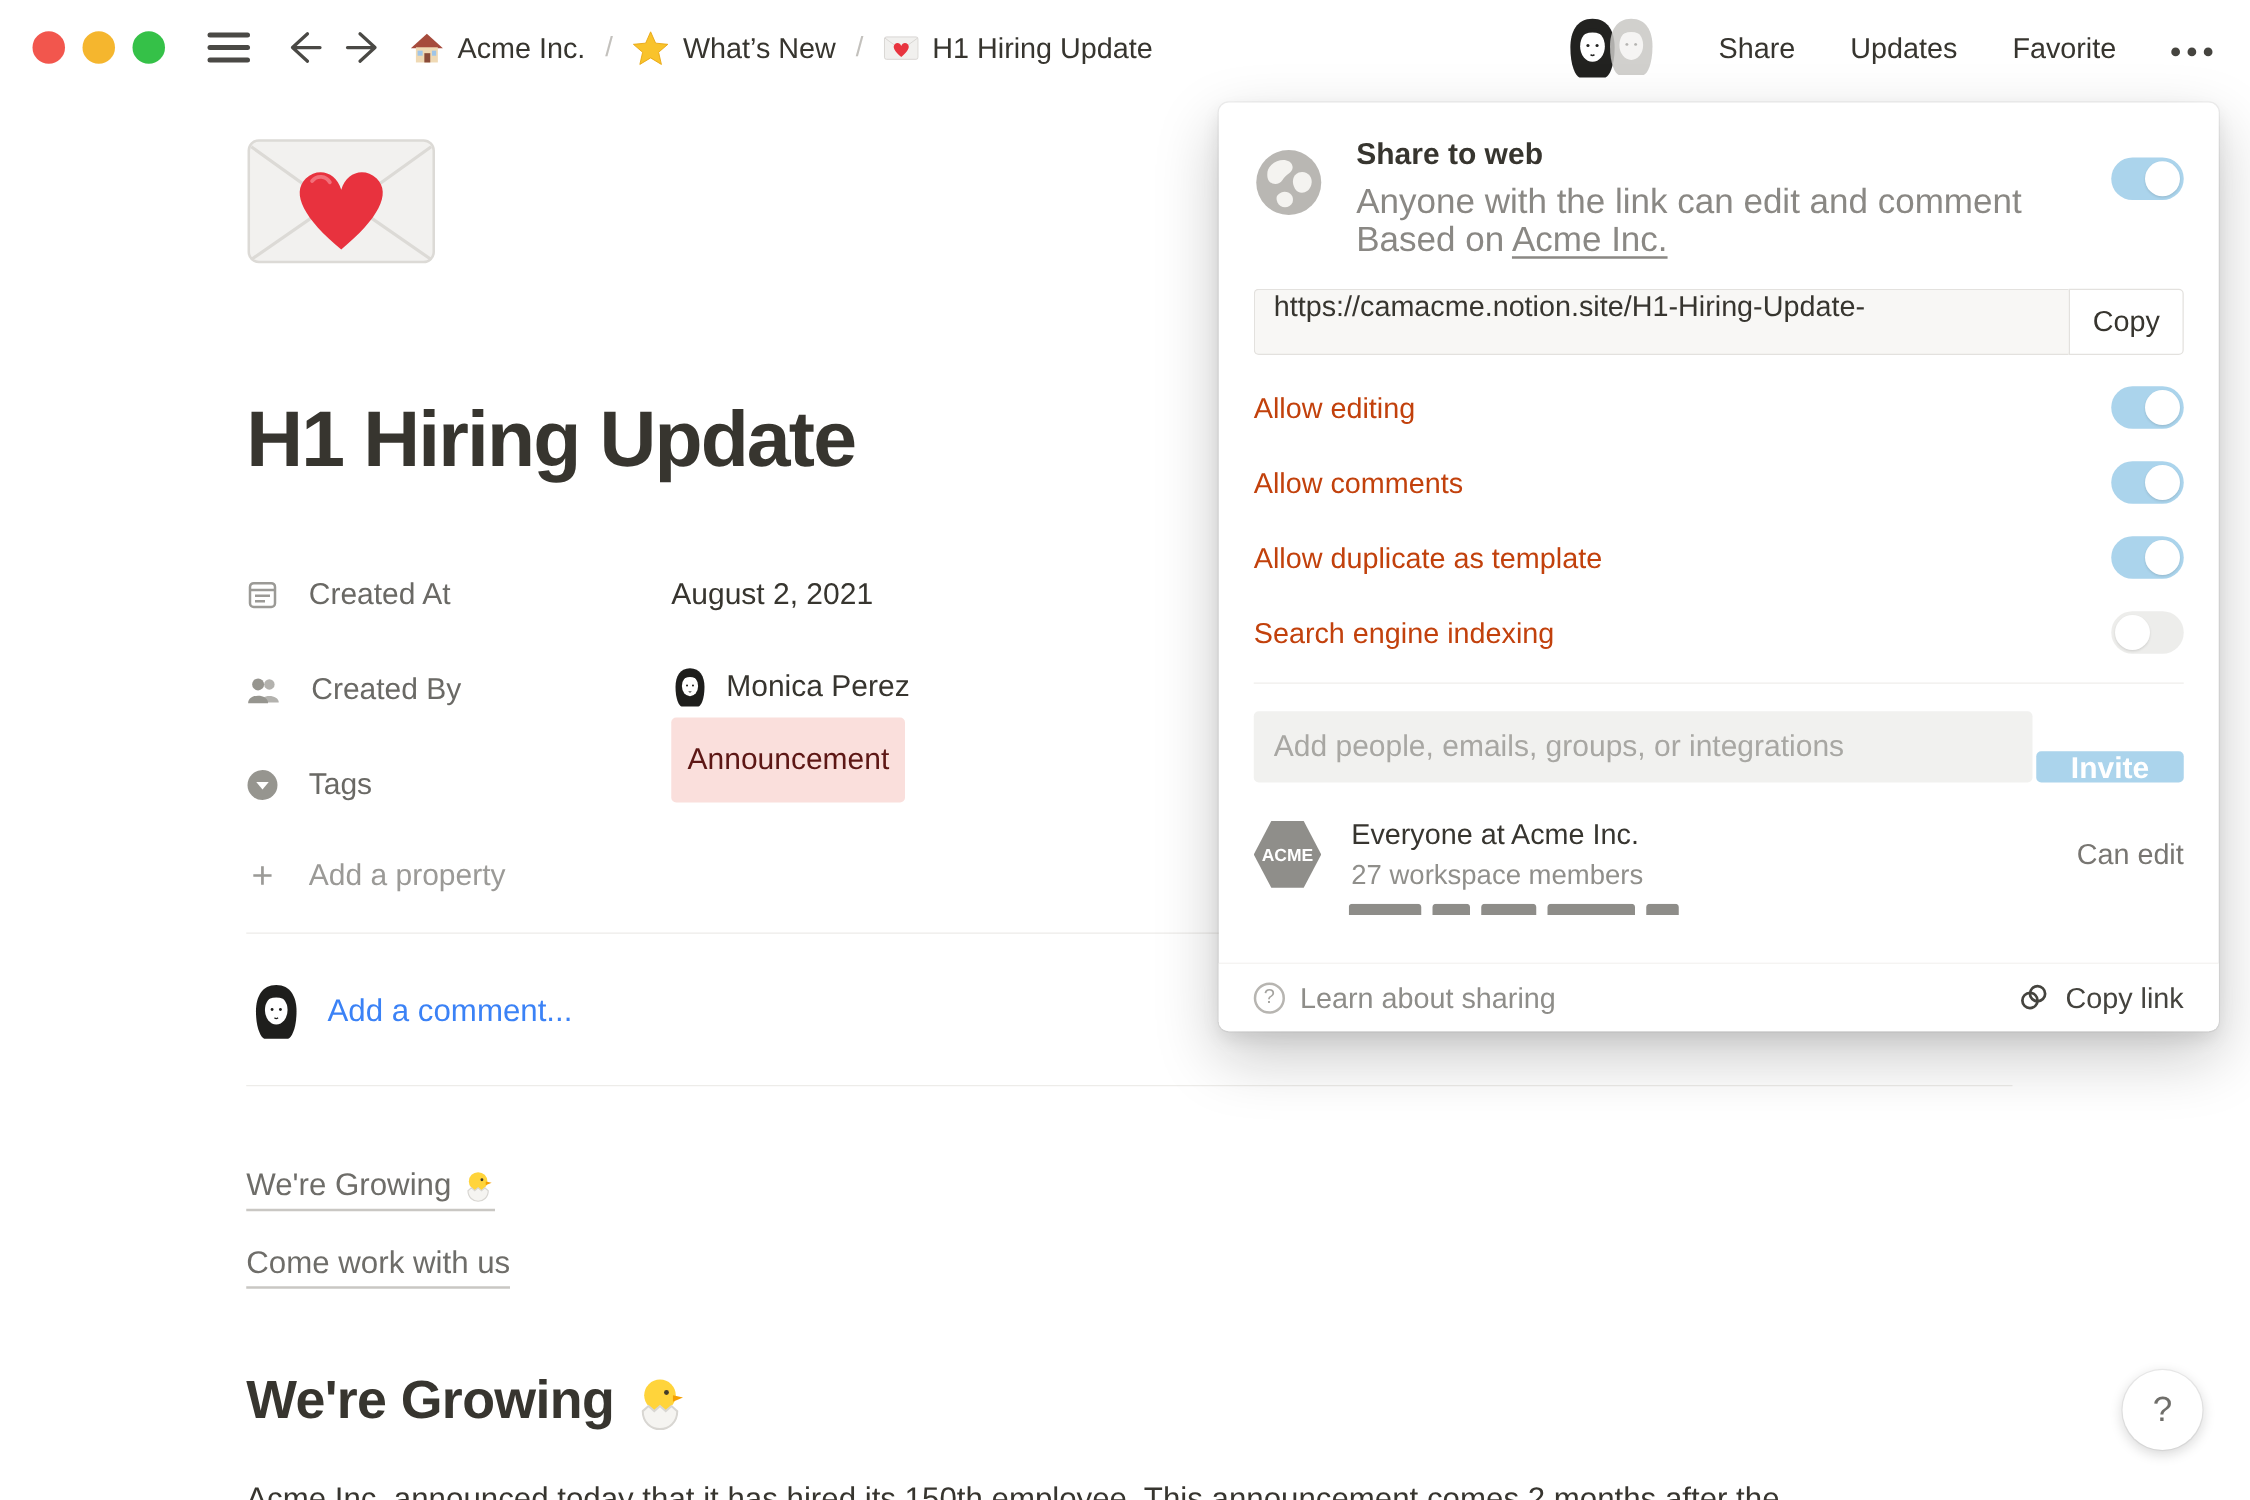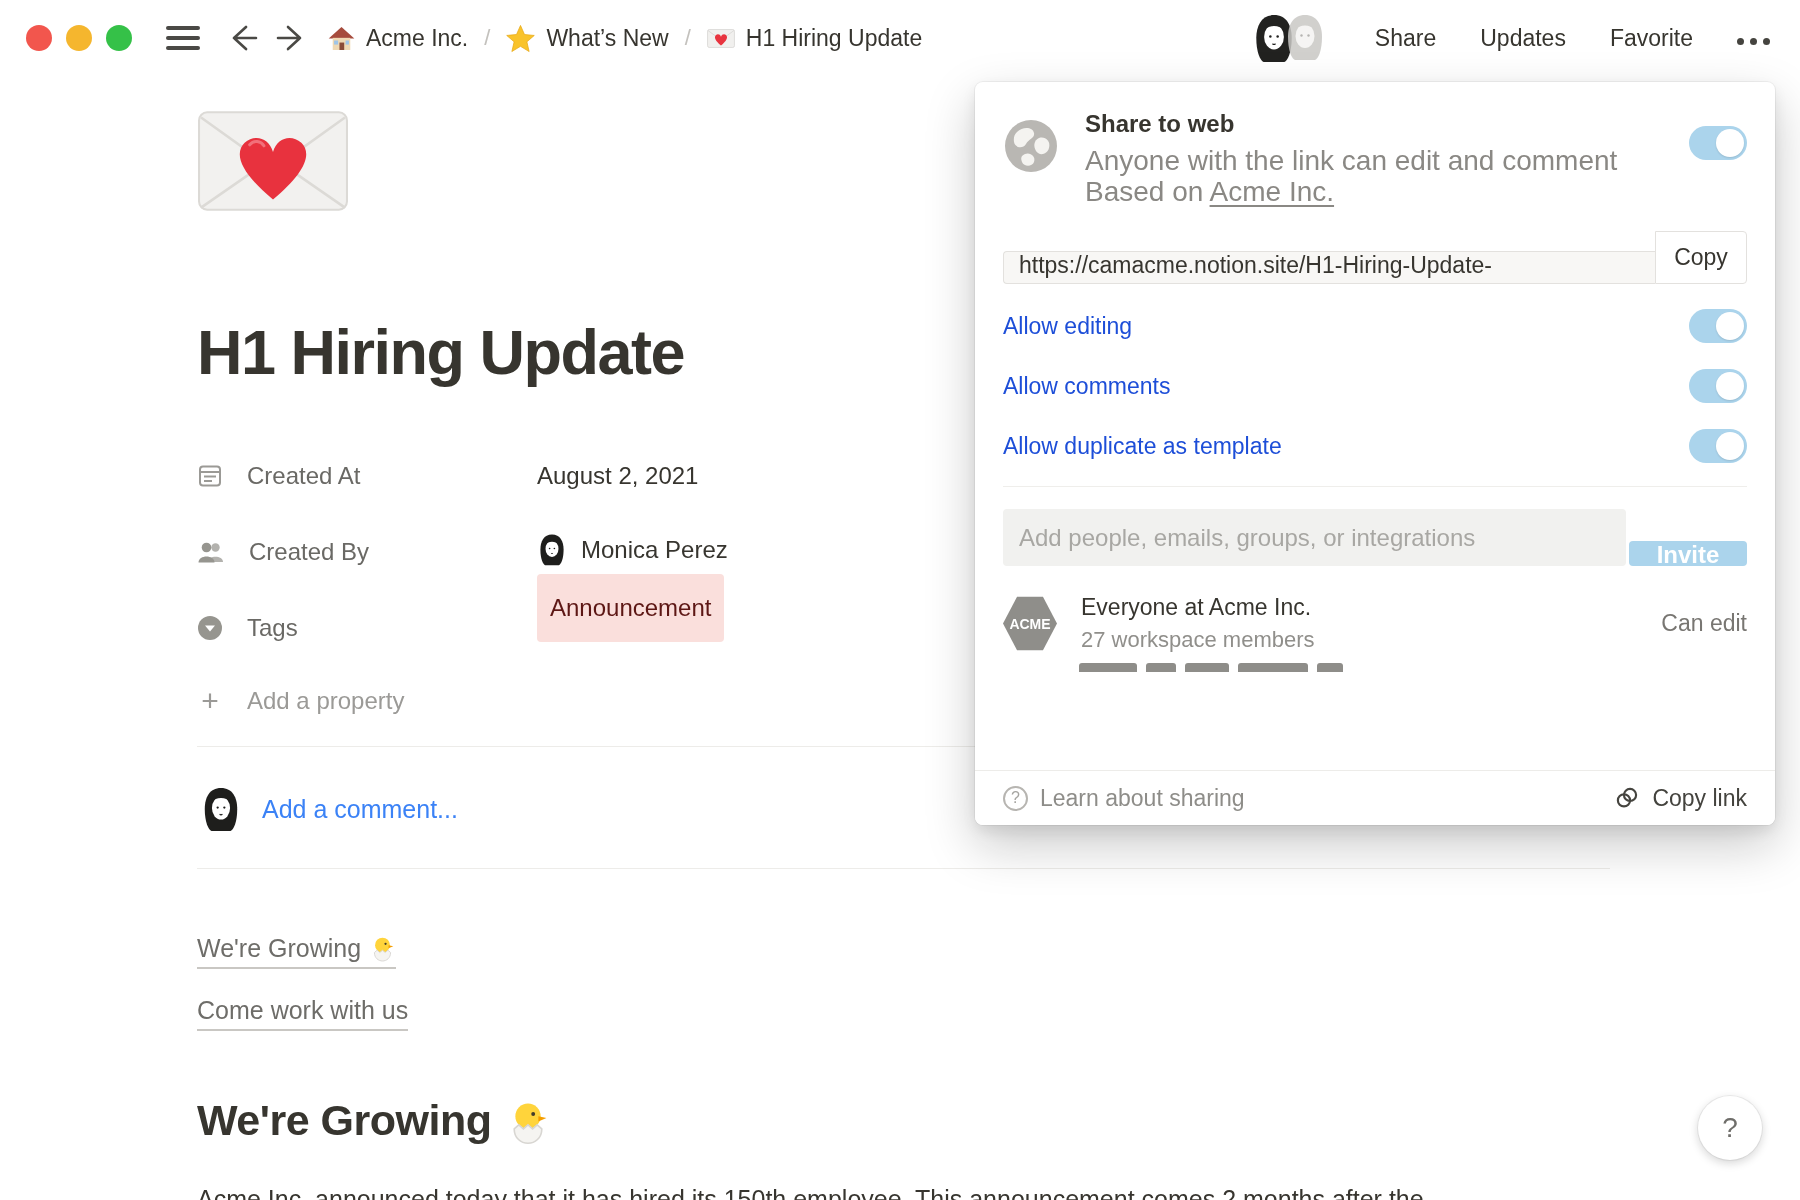--- a/index.html
+++ b/index.html
@@ -49,25 +49,25 @@
   .sd-globe { margin-right:26px; margin-top:8px; flex:none; }
   .sd-title { font-size:24px; font-weight:600; color:#37352F; margin-bottom:7px; }
   .sd-sub { font-size:28px; color:#8A8884; line-height:31px; }
   .sd-sub a { color:#8A8884; text-decoration:underline; text-underline-offset:4px; cursor:pointer; }
   .sd-head-toggle { margin-left:auto; margin-top:16px; }
   .switch { width:58px; height:34px; border-radius:17px; background:#EDEDEB; position:relative; cursor:pointer; flex:none; }
   .switch .knob { position:absolute; top:3px; left:3px; width:28px; height:28px; border-radius:50%; background:#fff; box-shadow:0 1px 2px rgba(0,0,0,.12); transition:left .1s; }
   .switch.on { background:#ABD4EC; }
   .switch.on .knob { left:27px; }
   .sd-url-row { display:flex; margin:24px 28px 0; height:53px; }
-  .sd-url { flex:1; min-width:0; background:#F8F7F5; border:1px solid #E3E1DE; border-right:none; border-radius:4px 0 0 4px; padding:0 15px; font-size:23px; color:#37352F; font-family:"Liberation Sans",sans-serif; white-space:nowrap; overflow:hidden;margin-top:20px; }
+  .sd-url { flex:1; min-width:0; background:#F8F7F5; border:1px solid #E3E1DE; border-right:none; border-radius:4px 0 0 4px; padding:0 15px; font-size:23px; color:#37352F; font-family:"Liberation Sans",sans-serif; white-space:nowrap; overflow:hidden; }
   .sd-copy { width:92px; background:#fff; border:1px solid #E3E1DE; border-radius:0 4px 4px 0; font-size:23px; color:#37352F; font-family:"Liberation Sans",sans-serif; cursor:pointer; }
   .sd-toggles { margin:12px 28px 0; }
   .sd-trow { display:flex; align-items:center; height:60px; }
-  .sd-trow .lbl { font-size:23px; color:#1d4ed8; }
+  .sd-trow .lbl { font-size:23px; color:#c2410c; }
   .sd-trow .switch { margin-left:auto; }
   .sd-div { height:1px; background:#EFEEEB; margin-top:10px; }
   .sd-invite { display:flex; gap:3px; margin:22px 28px 0; height:57px; }
   .sd-invite input { flex:1; background:#F1F1EF; border:none; border-radius:4px; padding:0 16px; font-size:24px; color:#37352F; font-family:"Liberation Sans",sans-serif; }
   .sd-invite input::placeholder { color:#A8A7A3; }
   .sd-invite button { width:118px; background:#ABD4EC; border:none; border-radius:4px; color:#fff; font-size:24px; font-weight:600; font-family:"Liberation Sans",sans-serif; cursor:pointer;margin-top:32px; }
   .sd-members { display:flex; align-items:center; margin:28px 28px 0; }
   .hexagon { width:54px; height:58px; background:#8F8E8A; clip-path:polygon(26% 4%, 74% 4%, 100% 50%, 74% 96%, 26% 96%, 0% 50%); display:flex; align-items:center; justify-content:center; flex:none; }
   .hexagon span { color:#fff; font-size:14px; font-weight:700; letter-spacing:0; }
   .mem-text { margin-left:24px; }
@@ -320,20 +320,26 @@
         <div class="switch on">
             <div class="knob"></div>
           </div>
       </div>
       <div class="sd-trow">
         <span class="lbl">Allow duplicate as template</span>
         <div class="switch on">
             <div class="knob"></div>
           </div>
       </div>
+      <div class="sd-trow">
+        <span class="lbl">Search engine indexing</span>
+        <div class="switch">
+            <div class="knob"></div>
+          </div>
+      </div>
       <div class="sd-div"></div>
     </div>
 
     <div class="sd-invite">
       <input type="text" placeholder="Add people, emails, groups, or integrations" style="">
       <button>Invite</button>
     </div>
 
     <div class="sd-members">
       <div class="hexagon">

